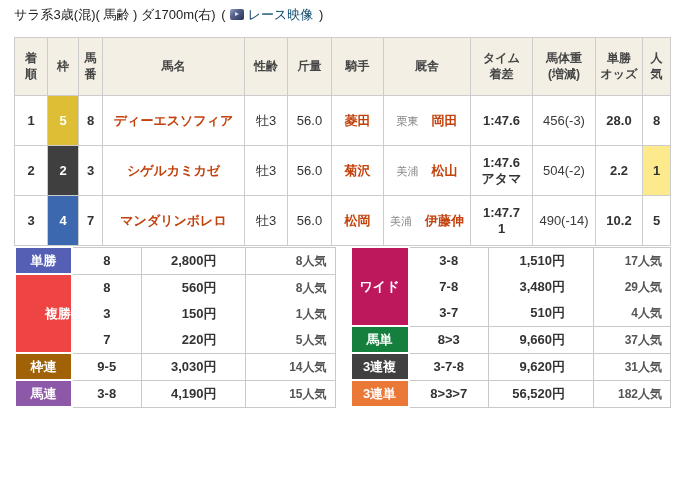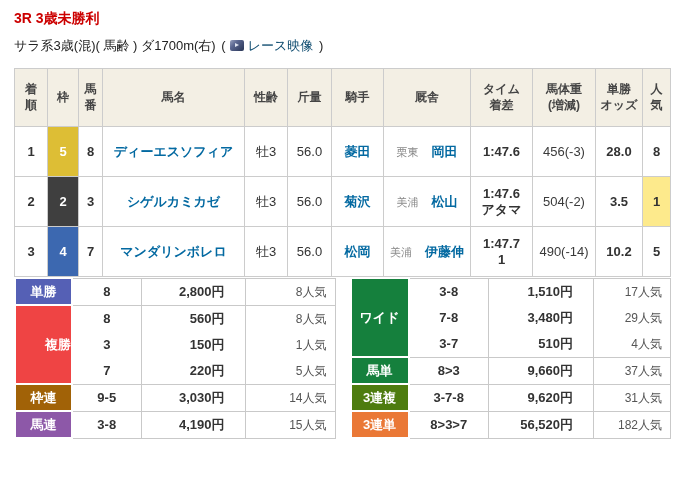--- a/index.html
+++ b/index.html
@@ -25,21 +25,21 @@
     background: linear-gradient(135deg, #9aa3c0 0%, #5a6690 35%, #273454 100%);
     position: relative;
   }
   .video-icon::after {
     content: ""; position: absolute; left: 5px; top: 3px;
     border-left: 4px solid #dfe4f0; border-top: 2.5px solid transparent;
     border-bottom: 2.5px solid transparent;
   }
   .video-link { color: #0c4a6e; text-decoration: none; cursor: pointer; }
 
-  a.blue-link { color: #0369a1; text-decoration: none; font-weight: bold; cursor: pointer; }
+  a.blue-link { color: #c2410c; text-decoration: none; font-weight: bold; cursor: pointer; }
 
   
   table.results {
     border-collapse: collapse; table-layout: fixed; width: 656px;
   }
   table.results th, table.results td {
     border: 1px solid #ccc; text-align: center; padding: 0;
     font-size: 13px; overflow: hidden;
   }
   table.results thead th {
@@ -69,29 +69,28 @@
   table.payout th.ptype {
     border: 2px solid #fff; color: #fff; font-weight: bold; font-size: 13px;
     text-align: center; padding: 0;
   }
   table.payout td {
     border: 1px solid #c9c9c9; padding: 0; vertical-align: middle;
     font-size: 13px; color: #333;
   }
   table.payout td div { height: 26px; line-height: 26px; }
   td.p-combo div { text-align: center; font-weight: bold; }
-  td.p-amount div { text-align: right; padding-right: 20px; font-weight: bold; }
-  td.p-pop div { text-align: right; padding-right: 8px; color: #555; font-size: 12px; }
+  td.p-amount div { text-align: right; padding-right: 28px; font-weight: bold; }
+  td.p-pop div { text-align: right; padding-right: 8px; color: #555; font-size: 12px; font-weight: bold; }
 </style>
 </head>
 <body>
 
 <div class="page">
 
-  <div class="race-title">3R 3歳未勝利</div>
 
   <div class="subtitle">
     <span>サラ系3歳(混)( 馬齢 ) ダ1700m(右)</span>
     <span class="paren">(</span><span class="video-icon"></span><a class="video-link">レース映像</a>
     <span class="paren">)</span>
   </div>
 
   <table class="results">
     <colgroup>
       <col style="width:33px">
@@ -148,21 +147,21 @@
         <td class="c-pos">2</td>
         <td class="c-frame" style="background-color: rgb(63, 63, 63);">2</td>
         <td class="c-num">3</td>
         <td class="c-name"><a class="blue-link">シゲルカミカゼ</a></td>
         <td>牡3</td>
         <td>56.0</td>
         <td><a class="blue-link">菊沢</a></td>
         <td class="c-stable"><span class="region">美浦</span><a class="blue-link">松山</a></td>
         <td class="c-time"><span>1:47.6</span><span class="margin">アタマ</span></td>
         <td class="c-hweight">504(-2)</td>
-        <td class="c-odds">3.5</td>
+        <td class="c-odds">2.2</td>
         <td class="c-pop" style="background-color: rgb(253, 234, 140);">1</td>
       </tr>
       <tr>
         <td class="c-pos">3</td>
         <td class="c-frame" style="background-color: rgb(60, 104, 176);">4</td>
         <td class="c-num">7</td>
         <td class="c-name"><a class="blue-link">マンダリンボレロ</a></td>
         <td>牡3</td>
         <td>56.0</td>
         <td><a class="blue-link">松岡</a></td>
@@ -245,21 +244,21 @@
 
     <table class="payout">
       <colgroup>
         <col style="width:58px">
           <col style="width:80px">
           <col style="width:105px">
           <col style="width:77px">
       </colgroup>
       <tbody>
         <tr>
-          <th class="ptype" style="background-color: #15803d;">ワイド</th>
+          <th class="ptype" style="background-color: #be185d;">ワイド</th>
           <td class="p-combo">
             <div>3-8</div>
             <div>7-8</div>
             <div>3-7</div>
           </td>
           <td class="p-amount">
             <div>1,510円</div>
             <div>3,480円</div>
             <div>510円</div>
           </td>
@@ -275,21 +274,21 @@
               <div>8&gt;3</div>
             </td>
           <td class="p-amount">
               <div>9,660円</div>
             </td>
           <td class="p-pop">
               <div>37人気</div>
             </td>
         </tr>
         <tr>
-          <th class="ptype" style="background-color: #4d7c0f;">3連複</th>
+          <th class="ptype" style="background-color: #404040;">3連複</th>
           <td class="p-combo">
               <div>3-7-8</div>
             </td>
           <td class="p-amount">
               <div>9,620円</div>
             </td>
           <td class="p-pop">
               <div>31人気</div>
             </td>
         </tr>

